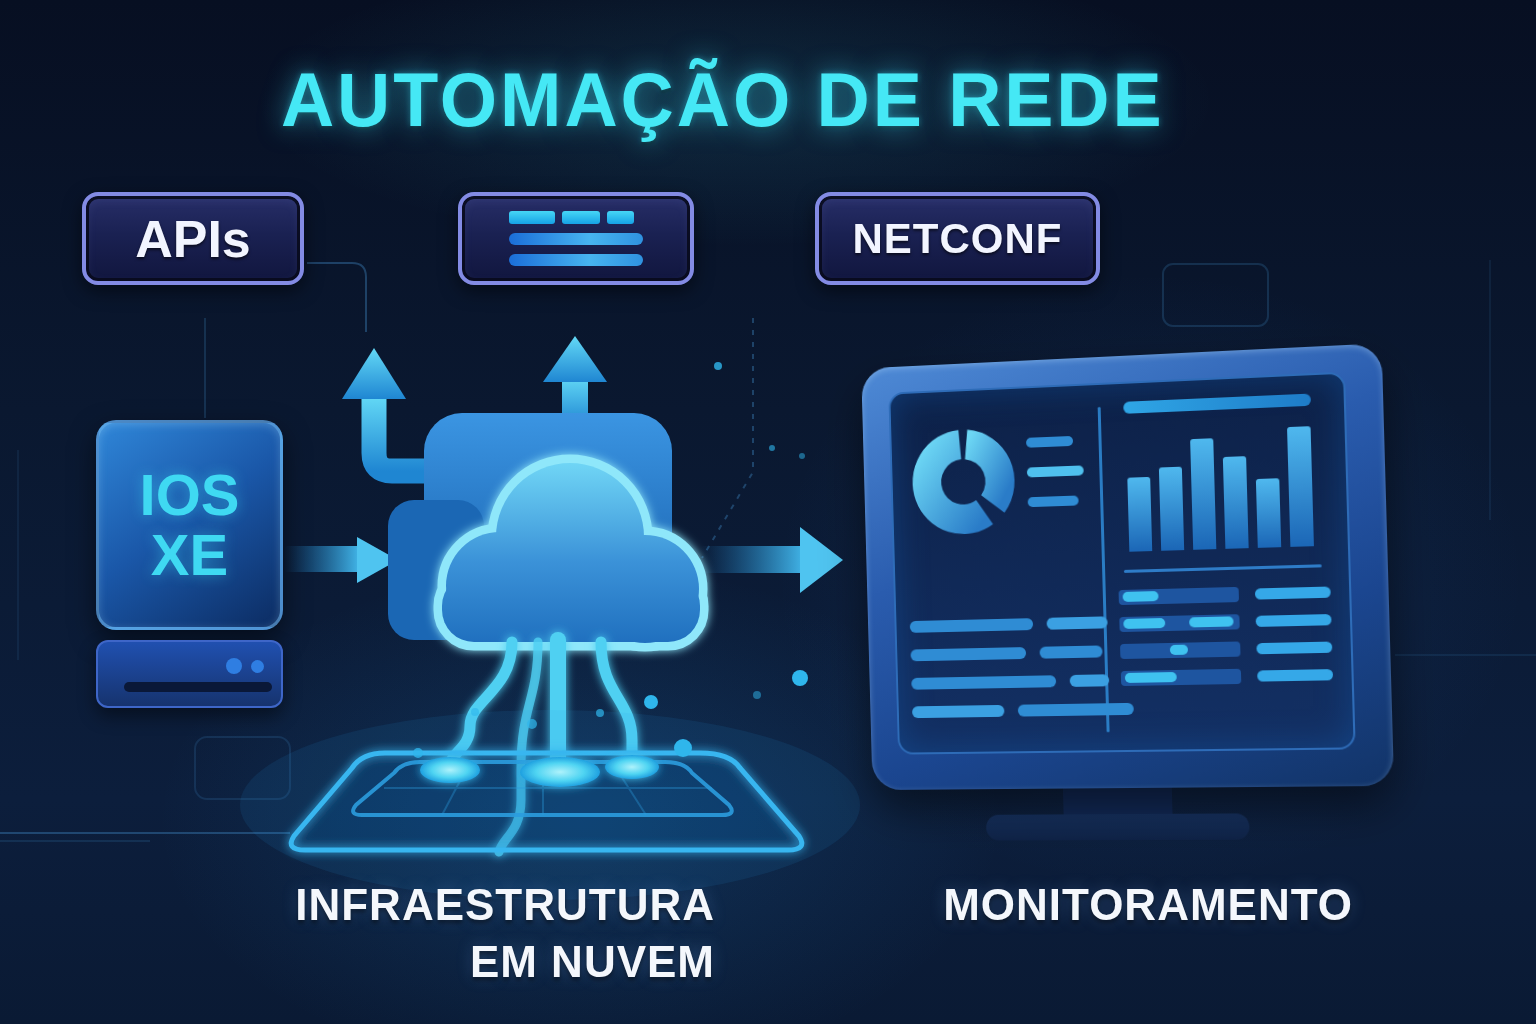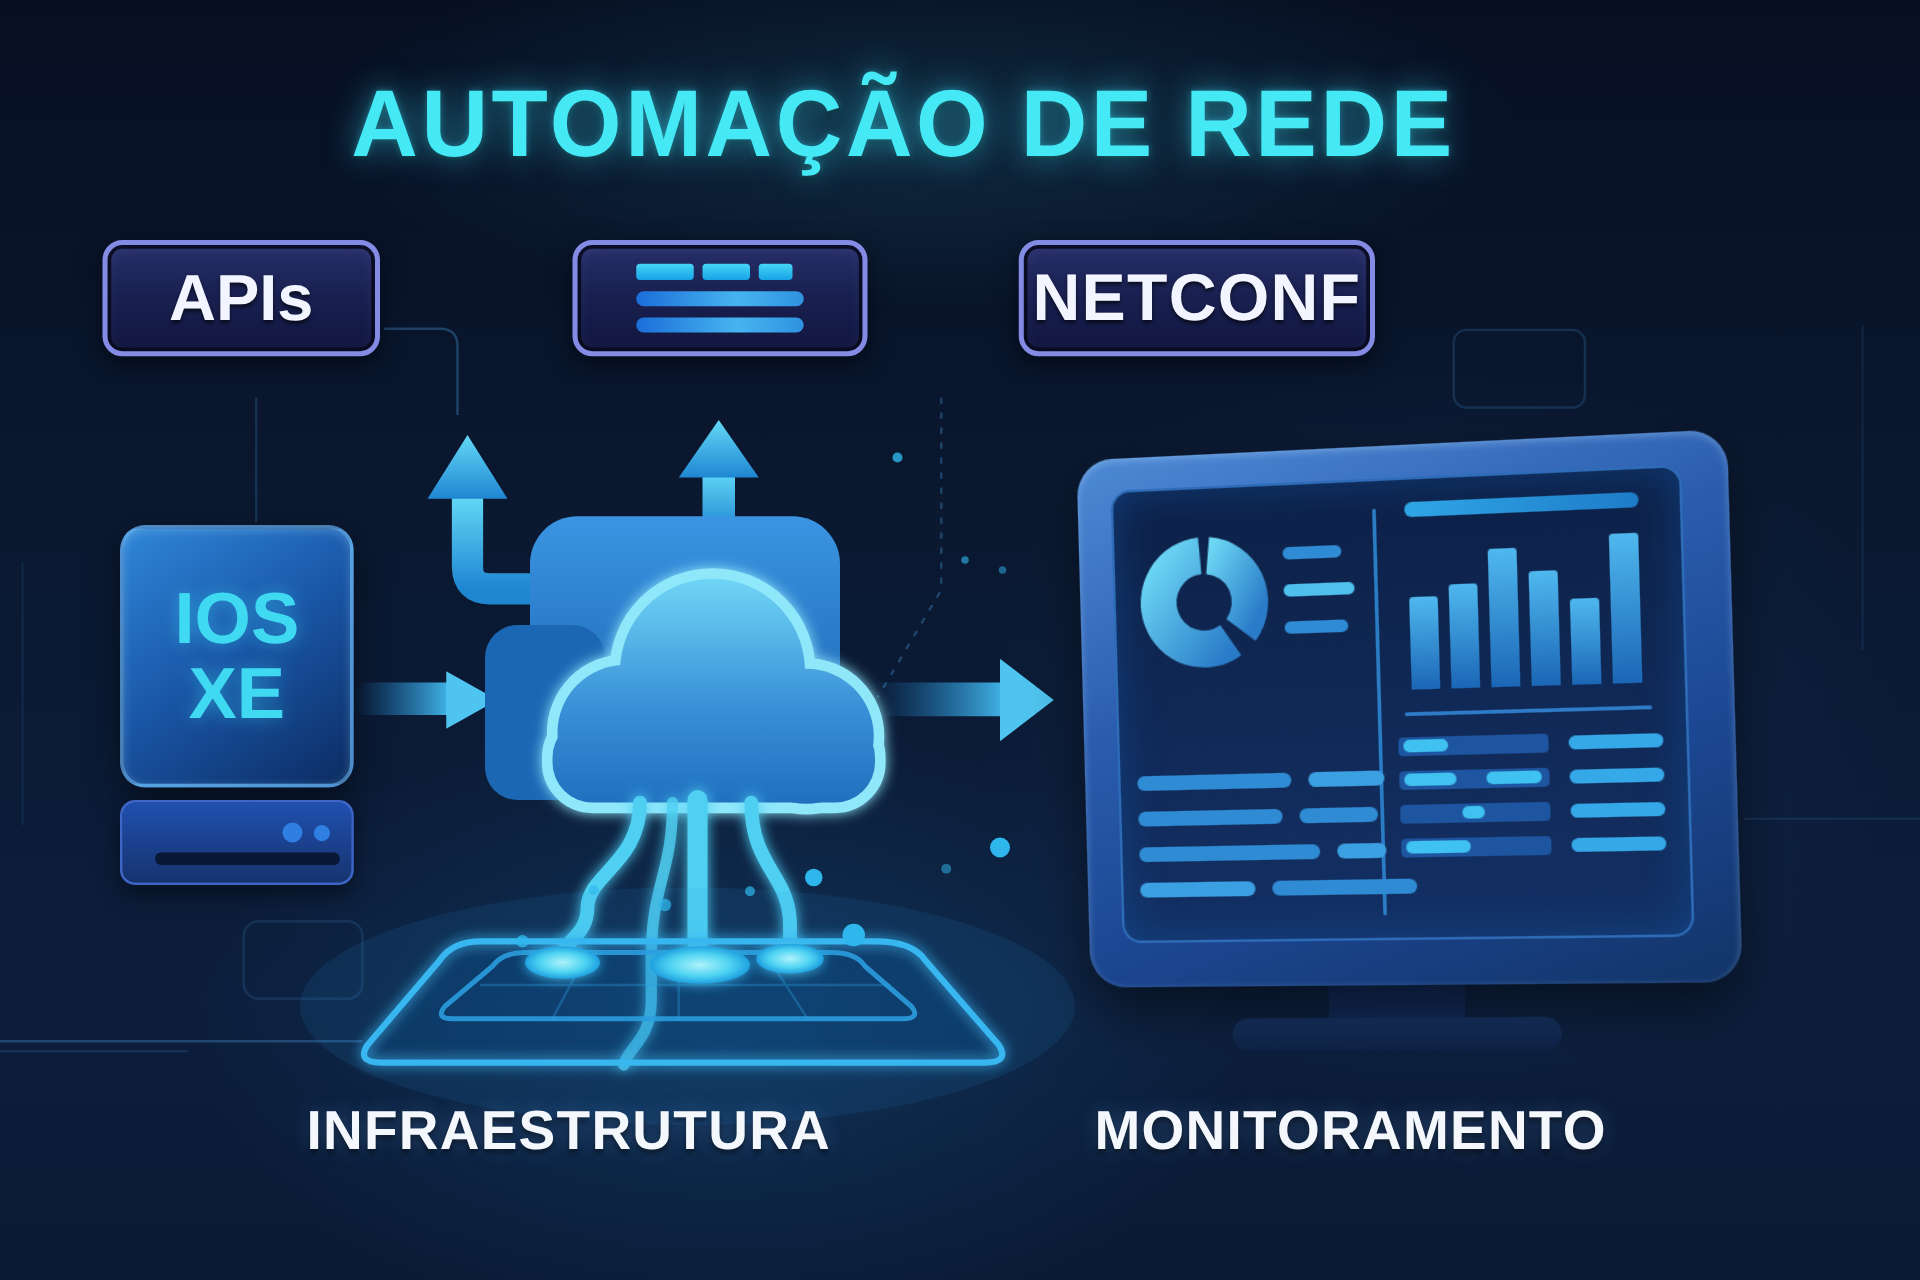--- a/index.html
+++ b/index.html
@@ -30,21 +30,21 @@
     border:4px solid #838be4;border-radius:16px;
     background:linear-gradient(180deg,#272e68 0%,#1a2152 45%,#11163e 100%);
     box-shadow:inset 0 0 0 3px rgba(8,10,28,.9),inset 0 3px 12px rgba(160,170,255,.12),0 6px 18px rgba(0,0,0,.5);
     display:flex;align-items:center;justify-content:center;
   }
   #box-apis{left:82px;width:222px;}
   #box-config{left:458px;width:236px;}
   #box-netconf{left:815px;width:285px;}
   .proto-label{color:#f2f5ff;font-weight:bold;text-shadow:0 2px 3px rgba(0,0,0,.6);}
   #box-apis .proto-label{font-size:52px;}
-  #box-netconf .proto-label{font-size:53px;letter-spacing:1px;}
+  #box-netconf .proto-label{font-size:42px;letter-spacing:1px;}
 
   #config-icon{display:flex;flex-direction:column;gap:9px;width:134px;}
   #config-icon .seg-row{display:flex;gap:7px;}
   #config-icon .seg{height:13px;border-radius:3px;background:linear-gradient(180deg,#46d6f6,#16a2e6);}
   #config-icon .s1{width:46px;} #config-icon .s2{width:38px;} #config-icon .s3{width:27px;}
   #config-icon .bar{height:12px;border-radius:6px;background:linear-gradient(90deg,#1b6ed8,#47b4f0 60%,#2f92e0);}
 
   #device-iosxe{
     position:absolute;left:96px;top:420px;width:187px;height:210px;box-sizing:border-box;
     border-radius:20px;border:3px solid rgba(120,190,240,.55);
@@ -98,21 +98,21 @@
   #bar-chart .bar{width:23px;border-radius:3px 3px 0 0;
     background:linear-gradient(180deg,#4fb8ee,#1b66b6);}
   #rp-divider{position:absolute;left:236px;top:186px;width:196px;height:3px;border-radius:2px;background:#2e7cc8;}
 
   #rp-rows-a{position:absolute;left:230px;top:206px;display:flex;flex-direction:column;gap:12px;}
   #rp-rows-a .drow{position:relative;width:120px;height:15px;border-radius:4px;background:#1e55a0;}
   #rp-rows-a .hl{position:absolute;top:2px;height:10px;border-radius:5px;background:#3fc2f0;}
   #rp-rows-b{position:absolute;left:366px;top:208px;display:flex;flex-direction:column;gap:16px;}
   #rp-rows-b .line{width:74px;height:11px;background:#35a8e8;}
 
-  .caption{position:absolute;top:876px;text-align:center;color:#f4f7fc;font-weight:bold;
+  .caption{position:absolute;top:876px;text-align:right;color:#f4f7fc;font-weight:bold;
     font-size:44px;line-height:1.3;letter-spacing:1px;text-shadow:0 0 16px rgba(120,180,255,.25),0 3px 4px rgba(0,0,0,.55);}
   #caption-cloud{left:195px;width:520px;}
   #caption-monitor{left:808px;width:545px;}
 </style>
 </head>
 <body>
 
 <div id="canvas">
 
   <div class="glow" id="glow-title"></div>
@@ -355,18 +355,19 @@
           <div class="line"></div>
           <div class="line"></div>
       </div>
     </div>
   </div>
 
   <div id="page-title">AUTOMAÇÃO DE REDE</div>
 
   <div class="caption" id="caption-cloud">
     <div>INFRAESTRUTURA</div>
+    <div>EM NUVEM</div>
   </div>
   <div class="caption" id="caption-monitor">
     <div>MONITORAMENTO</div>
   </div>
 
 </div>
 
 </body></html>

